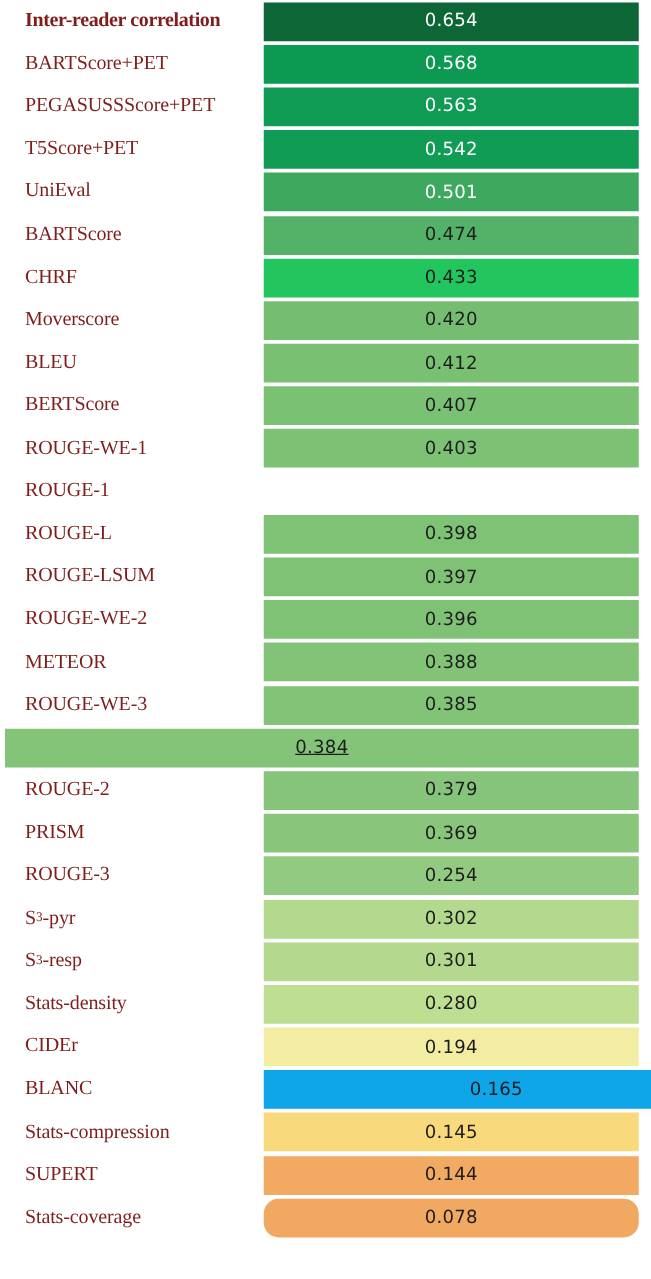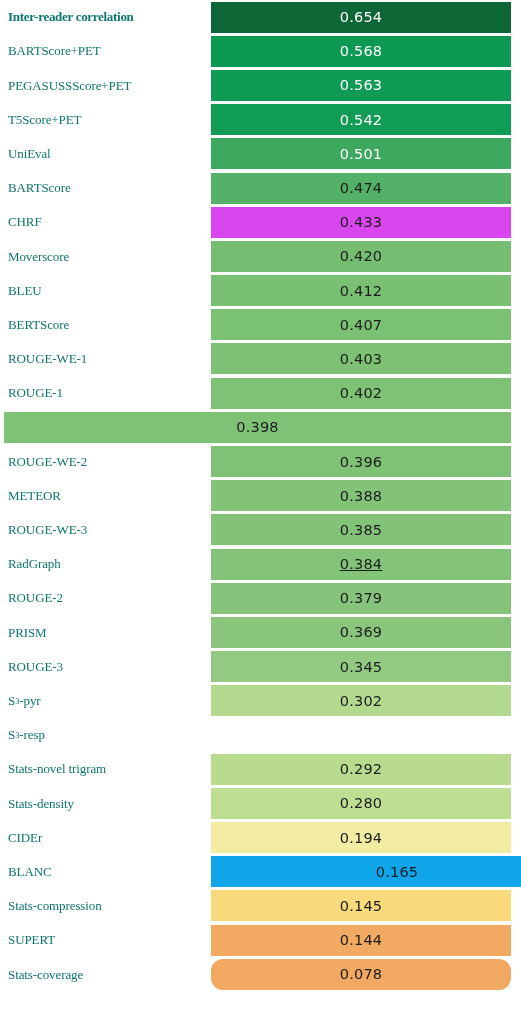--- a/index.html
+++ b/index.html
@@ -22,24 +22,24 @@
     position: relative;
     height: 34.2px;
     display: flex;
     align-items: stretch;
   }
   .label-cell {
     width: 207px;
     flex: 0 0 207px;
     display: flex;
     align-items: center;
-    padding-left: 8px;
+    padding-left: 20px;
     box-sizing: border-box;
-    font-size: 13px;
-    color: #0f766e;
+    font-size: 16px;
+    color: #7f1d1d;
     font-family: "Liberation Serif", "DejaVu Serif", serif;
     line-height: 1.05;
     white-space: nowrap;
     letter-spacing: -0.1px;
   }
   .row.header .label-cell {
     font-weight: bold;
     letter-spacing: -0.3px;
   }
   .label-cell sup {
@@ -100,21 +100,21 @@
     </div>
     <div class="row">
       <div class="label-cell">BARTScore</div>
       <div class="value-wrap">
         <div class="value-cell" style="background: rgb(84, 178, 104); color: rgb(29, 29, 29);">0.474</div>
       </div>
     </div>
     <div class="row">
       <div class="label-cell">CHRF</div>
       <div class="value-wrap">
-        <div class="value-cell" style="background: #d946ef; color: rgb(29, 29, 29);">0.433</div>
+        <div class="value-cell" style="background: #22c55e; color: rgb(29, 29, 29);">0.433</div>
       </div>
     </div>
     <div class="row">
       <div class="label-cell">Moverscore</div>
       <div class="value-wrap">
         <div class="value-cell" style="background: rgb(117, 190, 113); color: rgb(29, 29, 29);">0.420</div>
       </div>
     </div>
     <div class="row">
       <div class="label-cell">BLEU</div>
@@ -129,84 +129,84 @@
       </div>
     </div>
     <div class="row">
       <div class="label-cell">ROUGE-WE-1</div>
       <div class="value-wrap">
         <div class="value-cell" style="background: rgb(125, 193, 117); color: rgb(29, 29, 29);">0.403</div>
       </div>
     </div>
     <div class="row">
       <div class="label-cell">ROUGE-1</div>
-      <div class="value-wrap">
-        <div class="value-cell" style="background: rgb(125, 194, 117); color: rgb(29, 29, 29);">0.402</div>
-      </div>
-    </div>
-    <div class="row">
+    </div>
+    <div class="row">
+      <div class="label-cell">ROUGE-L</div>
       <div class="value-wrap">
         <div class="value-cell" style="background: rgb(126, 194, 118); color: rgb(29, 29, 29);">0.398</div>
       </div>
     </div>
     <div class="row">
+      <div class="label-cell">ROUGE-LSUM</div>
+      <div class="value-wrap">
+        <div class="value-cell" style="background: rgb(127, 194, 118); color: rgb(29, 29, 29);">0.397</div>
+      </div>
+    </div>
+    <div class="row">
       <div class="label-cell">ROUGE-WE-2</div>
       <div class="value-wrap">
         <div class="value-cell" style="background: rgb(127, 194, 118); color: rgb(29, 29, 29);">0.396</div>
       </div>
     </div>
     <div class="row">
       <div class="label-cell">METEOR</div>
       <div class="value-wrap">
         <div class="value-cell" style="background: rgb(130, 195, 120); color: rgb(29, 29, 29); text-align: right;">0.388</div>
       </div>
     </div>
     <div class="row">
       <div class="label-cell">ROUGE-WE-3</div>
       <div class="value-wrap">
         <div class="value-cell" style="background: rgb(131, 195, 120); color: rgb(29, 29, 29);">0.385</div>
       </div>
     </div>
     <div class="row">
-      <div class="label-cell">RadGraph</div>
       <div class="value-wrap">
         <div class="value-cell" style="background: rgb(131, 196, 121); color: rgb(29, 29, 29); text-decoration: underline;">0.384</div>
       </div>
     </div>
     <div class="row">
       <div class="label-cell">ROUGE-2</div>
       <div class="value-wrap">
         <div class="value-cell" style="background: rgb(133, 196, 122); color: rgb(29, 29, 29);">0.379</div>
       </div>
     </div>
     <div class="row">
       <div class="label-cell">PRISM</div>
       <div class="value-wrap">
         <div class="value-cell" style="background: rgb(137, 198, 124); color: rgb(29, 29, 29);">0.369</div>
       </div>
     </div>
     <div class="row">
       <div class="label-cell">ROUGE-3</div>
       <div class="value-wrap">
-        <div class="value-cell" style="background: rgb(147, 202, 130); color: rgb(29, 29, 29);">0.345</div>
+        <div class="value-cell" style="background: rgb(147, 202, 130); color: rgb(29, 29, 29);">0.254</div>
       </div>
     </div>
     <div class="row">
       <div class="label-cell">S<sup>3</sup>-pyr</div>
       <div class="value-wrap">
         <div class="value-cell" style="background: rgb(179, 217, 142); color: rgb(29, 29, 29);">0.302</div>
       </div>
     </div>
     <div class="row">
       <div class="label-cell">S<sup>3</sup>-resp</div>
-    </div>
-    <div class="row">
-      <div class="label-cell">Stats-novel trigram</div>
-      <div class="value-wrap">
-        <div class="value-cell" style="background: rgb(185, 219, 144); color: rgb(29, 29, 29);">0.292</div>
+      <div class="value-wrap">
+        <div class="value-cell" style="background: rgb(180, 217, 142); color: rgb(29, 29, 29);">0.301</div>
       </div>
     </div>
     <div class="row">
       <div class="label-cell">Stats-density</div>
       <div class="value-wrap">
         <div class="value-cell" style="background: rgb(190, 222, 146); color: rgb(29, 29, 29);">0.280</div>
       </div>
     </div>
     <div class="row">
       <div class="label-cell">CIDEr</div>

